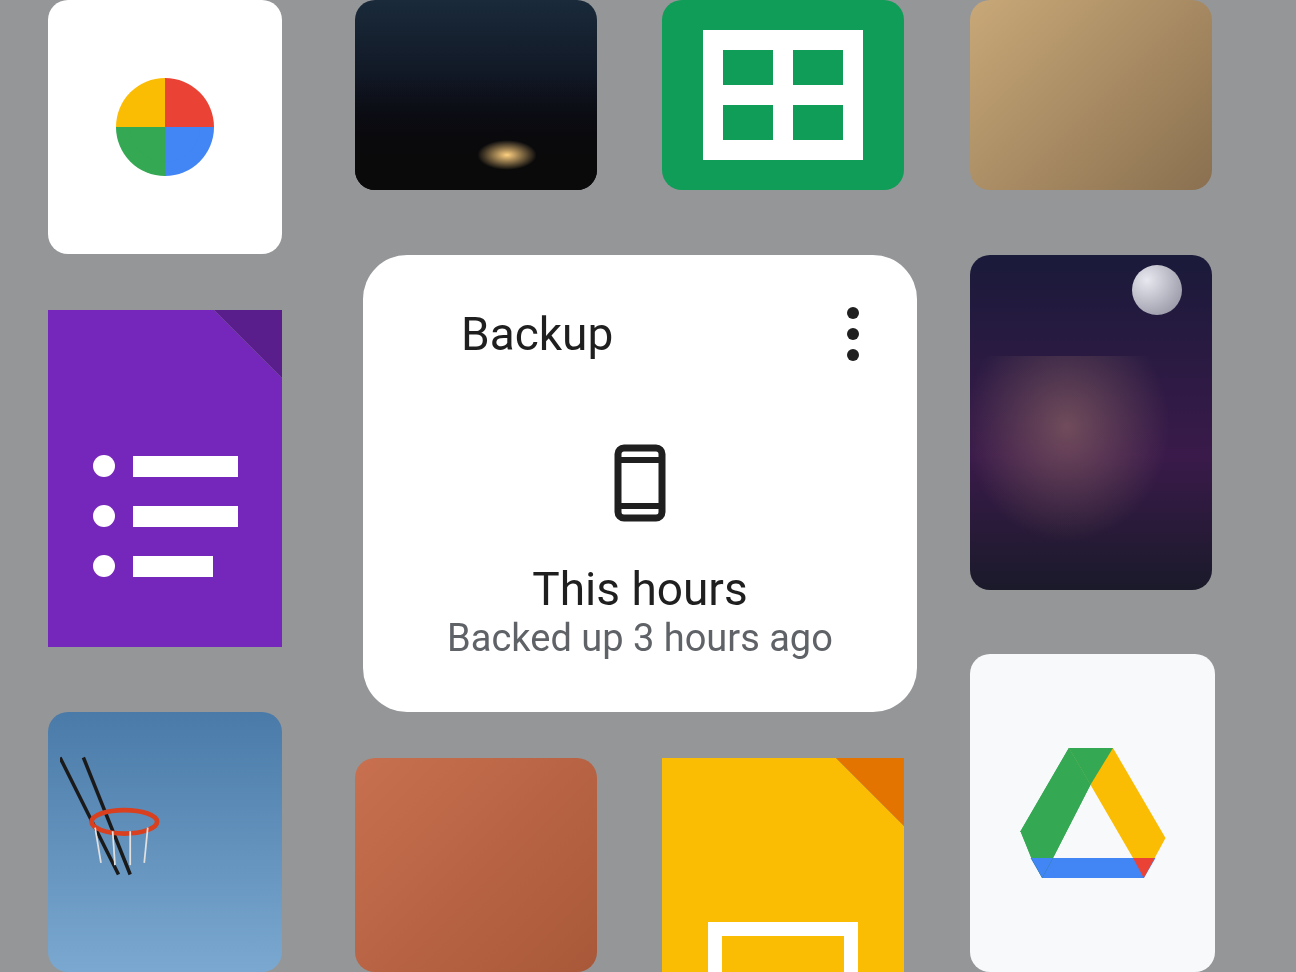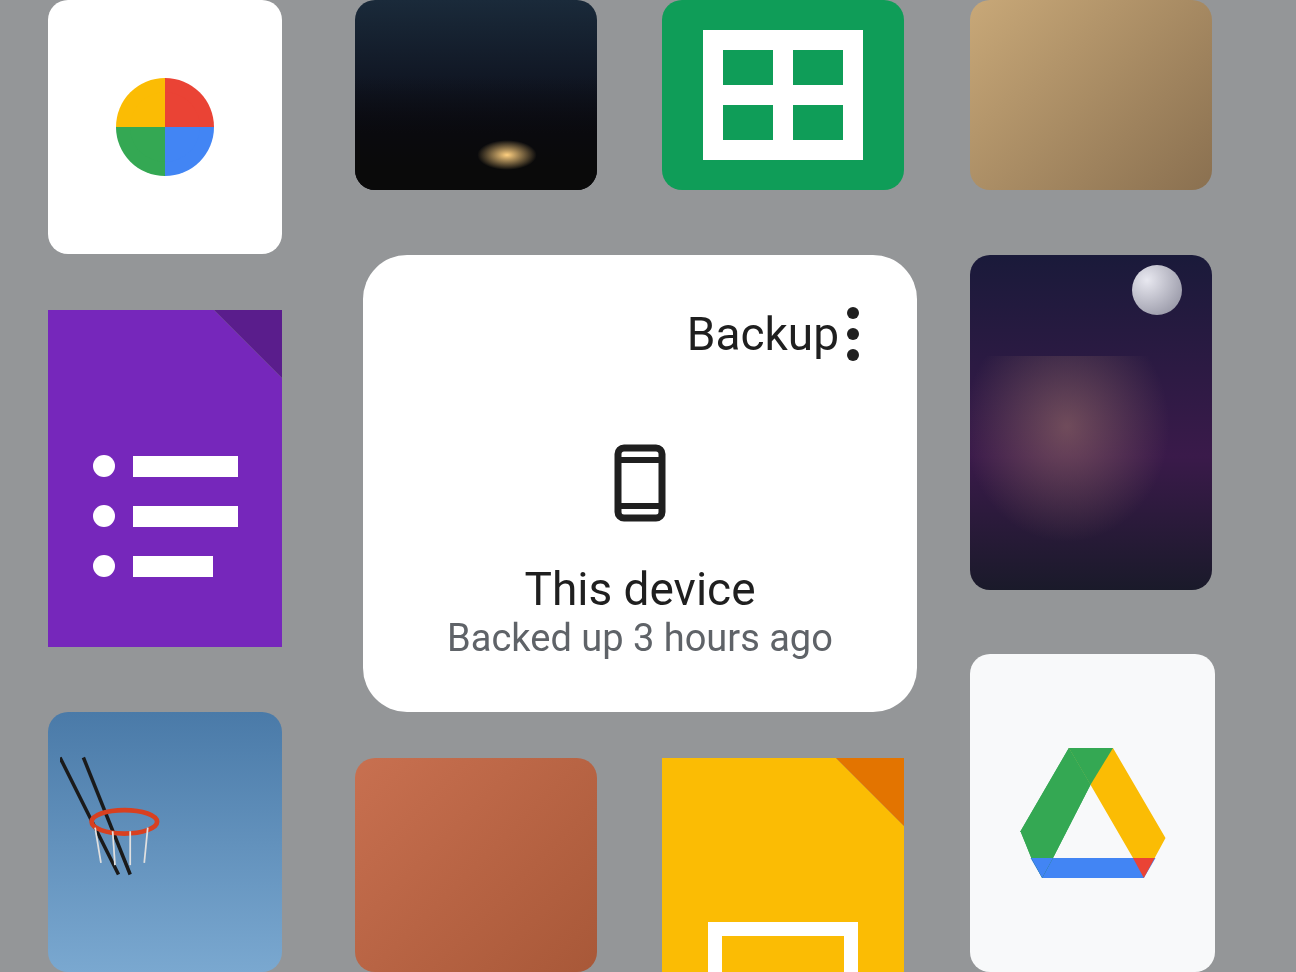--- a/index.html
+++ b/index.html
@@ -122,21 +122,21 @@
       left: 363px;
       top: 255px;
       width: 554px;
       height: 457px;
       background: #fff;
       border-radius: 44px;
       padding: 44px 50px;
     }
     .backup-header {
       display: flex;
-      justify-content: flex-end;
+      justify-content: space-between;
       align-items: center;
       margin-left: 48px;
     }
     .backup-title {
       font-size: 46px;
       font-weight: 400;
       color: #1f1f1f;
     }
     .more-btn {
       display: flex;
@@ -322,21 +322,21 @@
       <span class="more-dot"></span>
       <span class="more-dot"></span>
     </div>
   </div>
   <div class="backup-body">
     <svg width="52" height="78" viewBox="0 0 52 78">
       <rect x="4" y="4" width="44" height="70" rx="6" fill="none" stroke="#1f1f1f" stroke-width="7"></rect>
       <line x1="4" y1="16" x2="48" y2="16" stroke="#1f1f1f" stroke-width="6"></line>
       <line x1="4" y1="62" x2="48" y2="62" stroke="#1f1f1f" stroke-width="6"></line>
     </svg>
-    <div class="device-name">This device</div>
+    <div class="device-name">This hours</div>
     <div class="backup-status">Backed up 3 hours ago</div>
   </div>
 </div>
 
 <div class="tile person-photo">
   <div class="disco-ball"></div>
   <div class="person-shape"></div>
 </div>
 
 <div class="tile basketball-photo">

